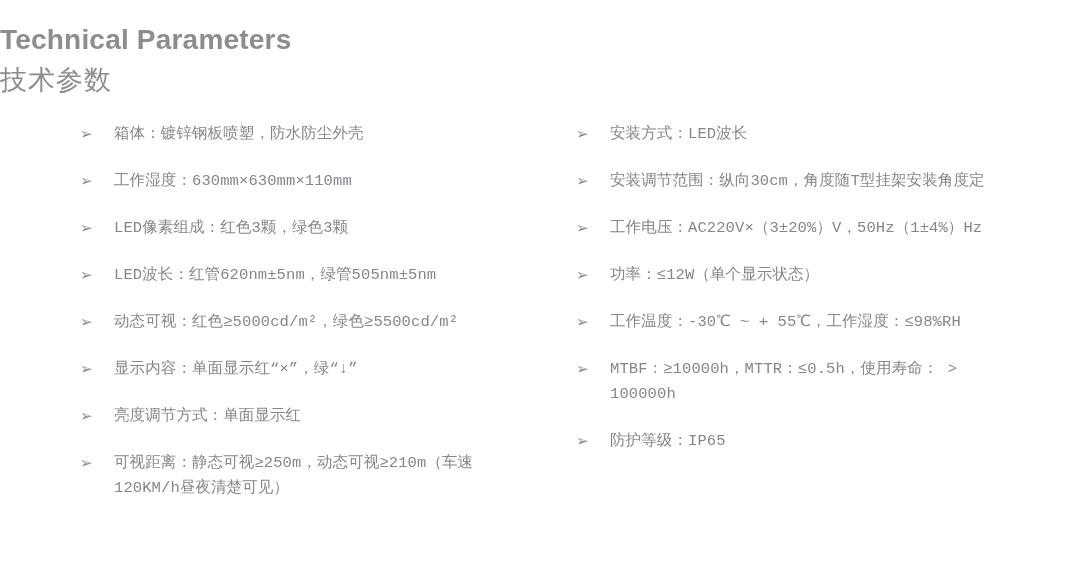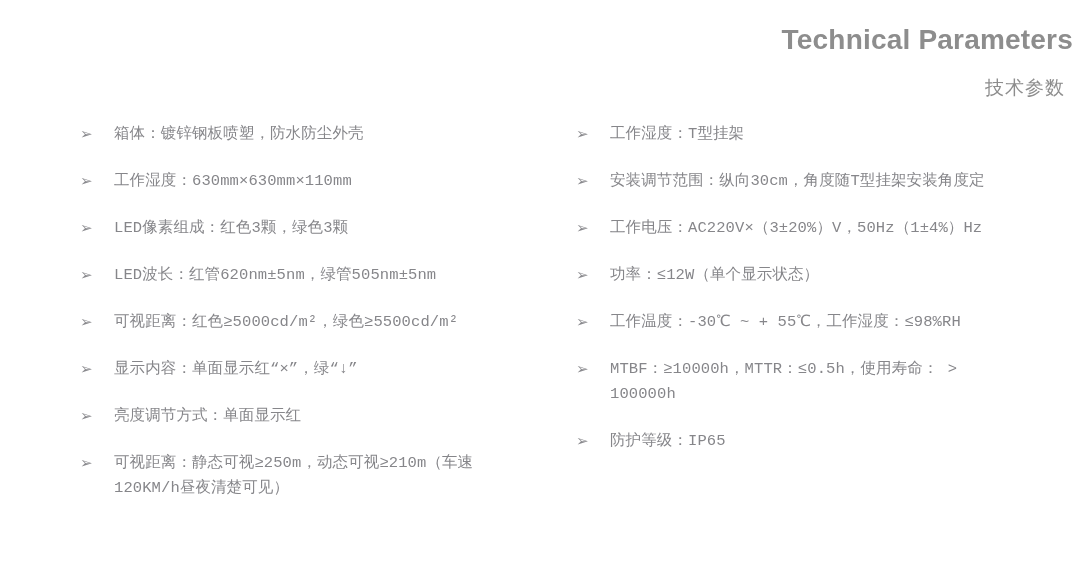--- a/index.html
+++ b/index.html
@@ -21,39 +21,39 @@
     height: 572px;
     background: #ffffff;
   }
 
   
   .heading {
     position: absolute;
     top: 20px;
     left: 0;
     width: 1073px;
-    text-align: right;
+    text-align: left;
   }
   .title-en {
     display: block;
     font-size: 28px;
     font-weight: bold;
     letter-spacing: 0.2px;
     color: #8d8d8d;
     line-height: 40px;
     margin: 0;
   }
   .title-cn {
     display: block;
-    font-size: 19px;
+    font-size: 27px;
     font-weight: 400;
     color: #8d8d8d;
     line-height: 40px;
     letter-spacing: 1px;
-    margin: 8px;
+    margin: 0;
   }
 
   
   .columns {
     position: absolute;
     top: 122px;
     left: 0;
     width: 1073px;
     height: 440px;
   }
@@ -121,42 +121,42 @@
         <li class="spec-item">
           <span class="bullet">➢</span>
           <span class="spec-text">LED像素组成：红色3颗，绿色3颗</span>
         </li>
         <li class="spec-item">
           <span class="bullet">➢</span>
           <span class="spec-text">LED波长：红管620nm±5nm，绿管505nm±5nm</span>
         </li>
         <li class="spec-item">
           <span class="bullet">➢</span>
-          <span class="spec-text">可视距离：红色≥5000cd/m²，绿色≥5500cd/m²</span>
+          <span class="spec-text">动态可视：红色≥5000cd/m²，绿色≥5500cd/m²</span>
         </li>
         <li class="spec-item">
           <span class="bullet">➢</span>
           <span class="spec-text">显示内容：单面显示红“×”，绿“↓”</span>
         </li>
         <li class="spec-item">
           <span class="bullet">➢</span>
           <span class="spec-text">亮度调节方式：单面显示红</span>
         </li>
         <li class="spec-item">
           <span class="bullet">➢</span>
           <span class="spec-text">可视距离：静态可视≥250m，动态可视≥210m（车速120KM/h昼夜清楚可见）</span>
         </li>
       </ul>
     </div>
 
     <div class="col col-right">
       <ul class="spec-list">
         <li class="spec-item">
           <span class="bullet">➢</span>
-          <span class="spec-text">工作湿度：T型挂架</span>
+          <span class="spec-text">安装方式：LED波长</span>
         </li>
         <li class="spec-item">
           <span class="bullet">➢</span>
           <span class="spec-text">安装调节范围：纵向30cm，角度随T型挂架安装角度定</span>
         </li>
         <li class="spec-item">
           <span class="bullet">➢</span>
           <span class="spec-text">工作电压：AC220V×（3±20%）V，50Hz（1±4%）Hz</span>
         </li>
         <li class="spec-item">

